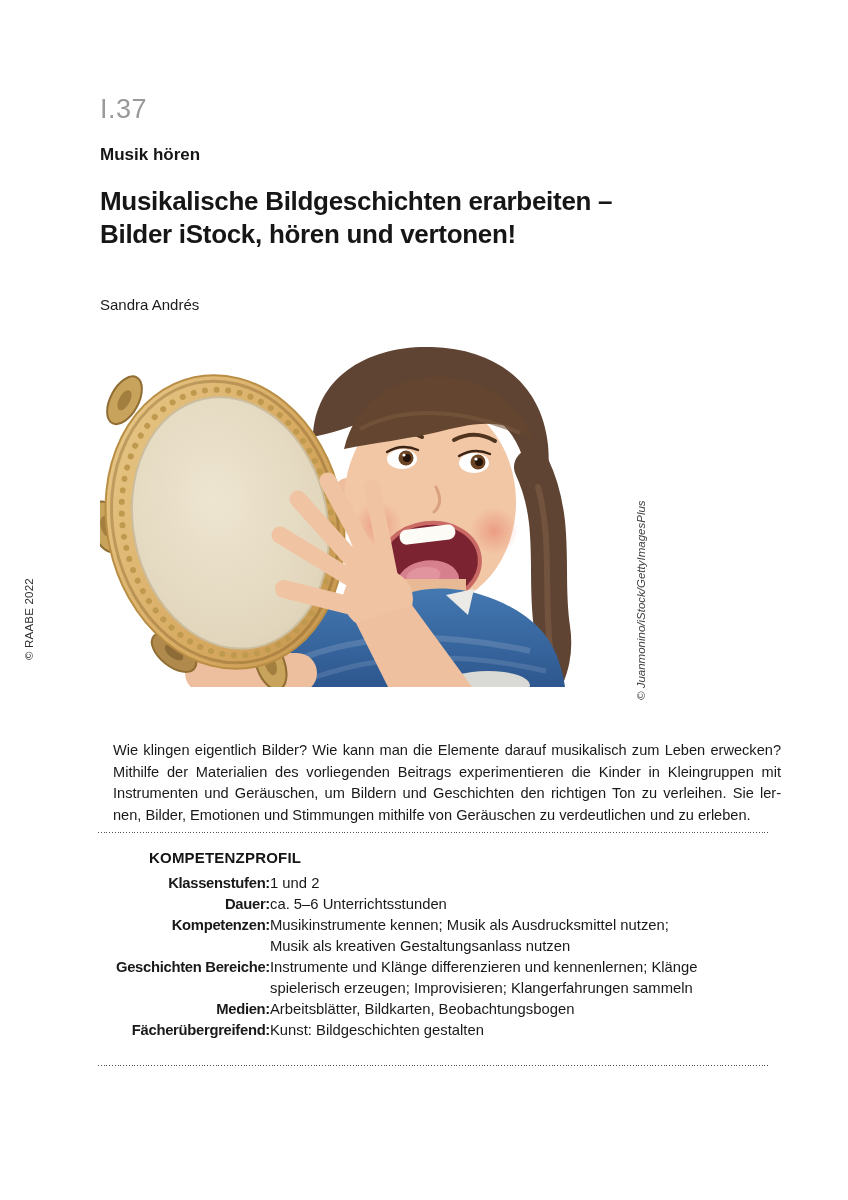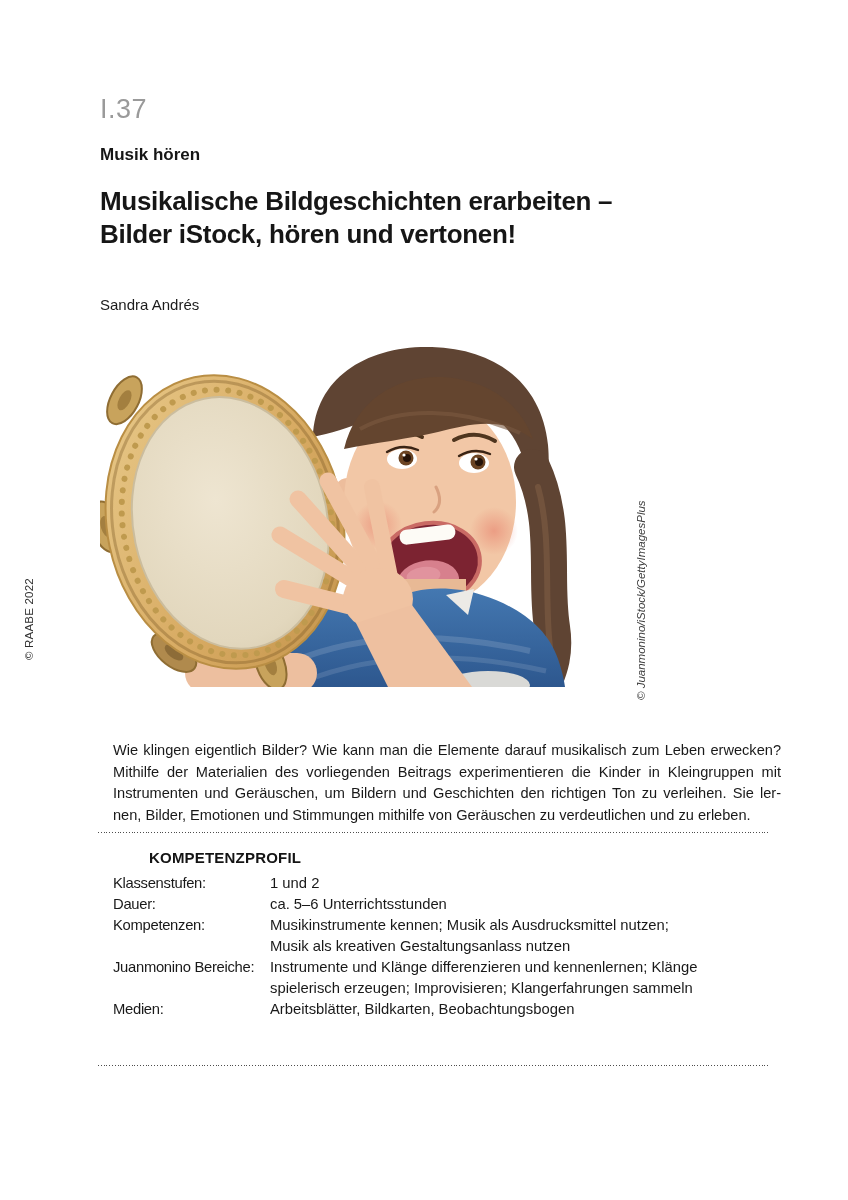--- a/index.html
+++ b/index.html
@@ -64,21 +64,21 @@
   .rule-bottom{top:1065px;}
   .profile-heading{
     position:absolute;left:113px;top:849px;
     font-size:15px;font-weight:700;letter-spacing:.2px;color:#141414;margin-left:36px;
   }
   .profile-rows{
     position:absolute;left:113px;top:873px;width:655px;
     font-size:14.8px;line-height:21px;color:#191919;
   }
   .prow{display:grid;grid-template-columns:157px 1fr;}
-  .plabel{font-weight:400;letter-spacing:-0.3px;white-space:nowrap;}
+  .plabel{font-weight:700;letter-spacing:-0.3px;white-space:nowrap;text-align:right;}
   .pline{white-space:nowrap;}
 </style>
 </head>
 <body>
 
 <div class="page">
 
   <div class="chapter-code">I.37</div>
 
   <div class="series">Musik hören</div>
@@ -223,29 +223,35 @@
         </div>
     </div>
     <div class="prow">
       <div class="plabel">Kompetenzen:</div>
       <div class="pvalue">
         <div class="pline">Musikinstrumente kennen; Musik als Ausdrucksmittel nutzen;</div>
         <div class="pline">Musik als kreativen Gestaltungsanlass nutzen</div>
       </div>
     </div>
     <div class="prow">
-      <div class="plabel">Juanmonino Bereiche:</div>
+      <div class="plabel">Geschichten Bereiche:</div>
       <div class="pvalue">
         <div class="pline">Instrumente und Klänge differenzieren und kennenlernen; Klänge</div>
         <div class="pline">spielerisch erzeugen; Improvisieren; Klangerfahrungen sammeln</div>
       </div>
     </div>
     <div class="prow">
       <div class="plabel">Medien:</div>
       <div class="pvalue">
           <div class="pline">Arbeitsblätter, Bildkarten, Beobachtungsbogen</div>
         </div>
     </div>
+    <div class="prow">
+      <div class="plabel">Fächerübergreifend:</div>
+      <div class="pvalue">
+          <div class="pline">Kunst: Bildgeschichten gestalten</div>
+        </div>
+    </div>
   </div>
 
   <div class="rule rule-bottom"></div>
 
 </div>
 
 </body></html>

